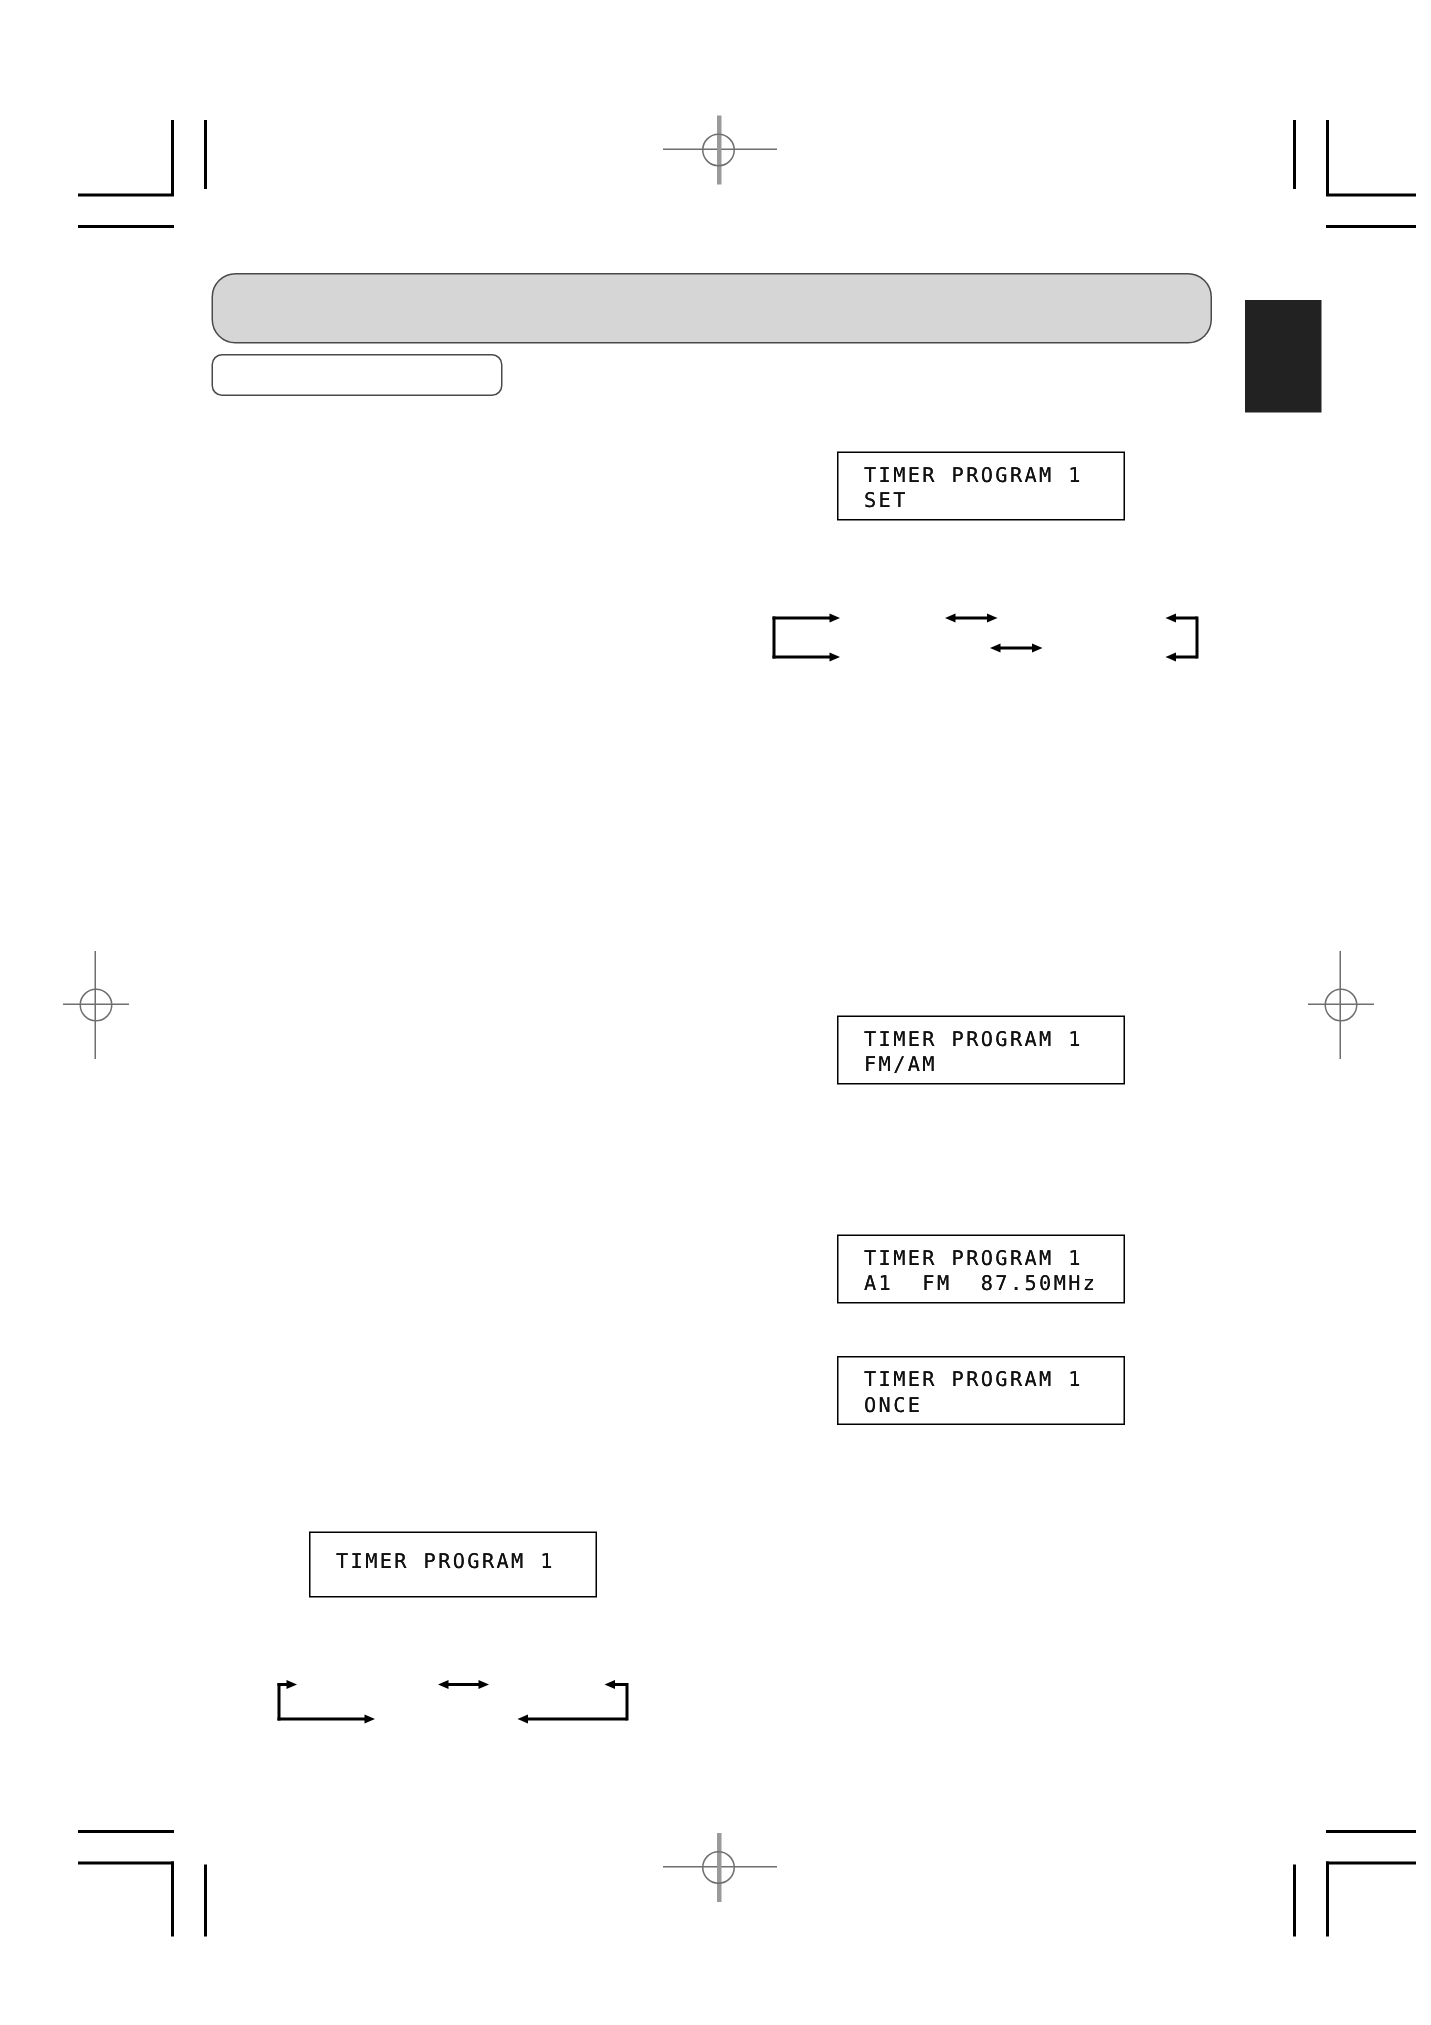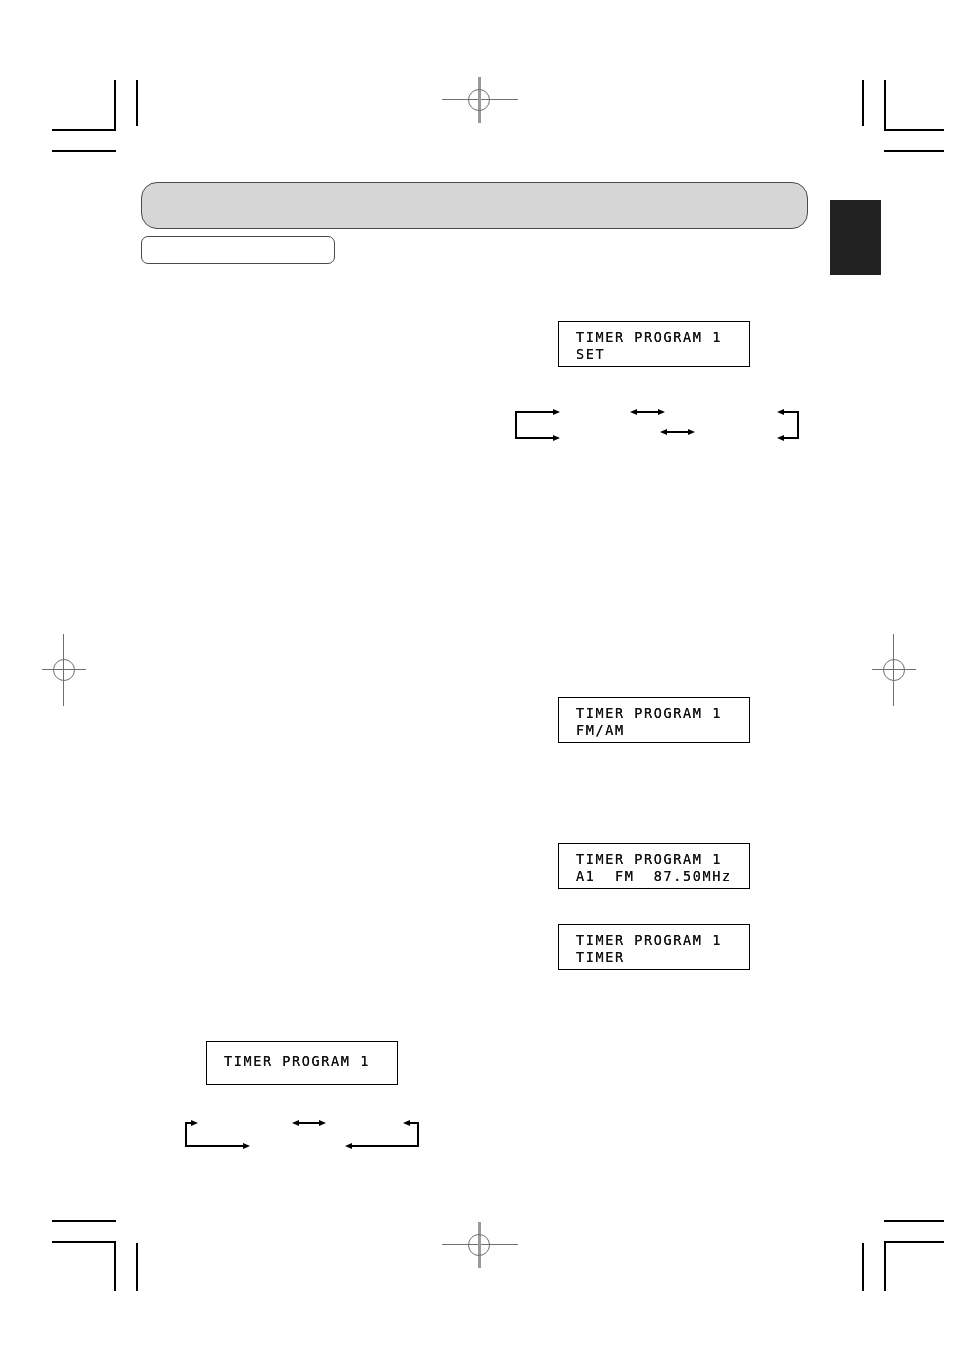--- a/index.html
+++ b/index.html
@@ -48,21 +48,20 @@
     background:#222222;
   }
 
   
   .lcd{
     position:absolute;
     background:#ffffff;
     border:1.7px solid #000000;
     box-sizing:border-box;
     padding:7px 0 0 17px;
-    margin-top:20px;
   }
   .lcd .line{
     font-family:"DejaVu Sans Mono", monospace;
     font-size:13.5px;
     letter-spacing:1.6px;
     line-height:17px;
     color:#111;
     white-space:pre;
     
     text-shadow:0 0 0 #111;
@@ -185,21 +184,21 @@
     <div class="line">FM/AM</div>
   </div>
 
   <div class="lcd" style="left:558px;top:823px;width:192px;height:46px;">
     <div class="line">TIMER PROGRAM 1</div>
     <div class="line">A1  FM  87.50MHz</div>
   </div>
 
   <div class="lcd" style="left:558px;top:904px;width:192px;height:46px;">
     <div class="line">TIMER PROGRAM 1</div>
-    <div class="line">TIMER</div>
+    <div class="line">ONCE</div>
   </div>
 
   <div class="lcd one-line" style="left:206px;top:1021px;width:192px;height:44px;">
     <div class="line">TIMER PROGRAM 1</div>
     <div class="line"></div>
   </div>
 
   <div class="flow" style="left:170px;top:1105px;width:270px;height:50px;">
 
     <div>

